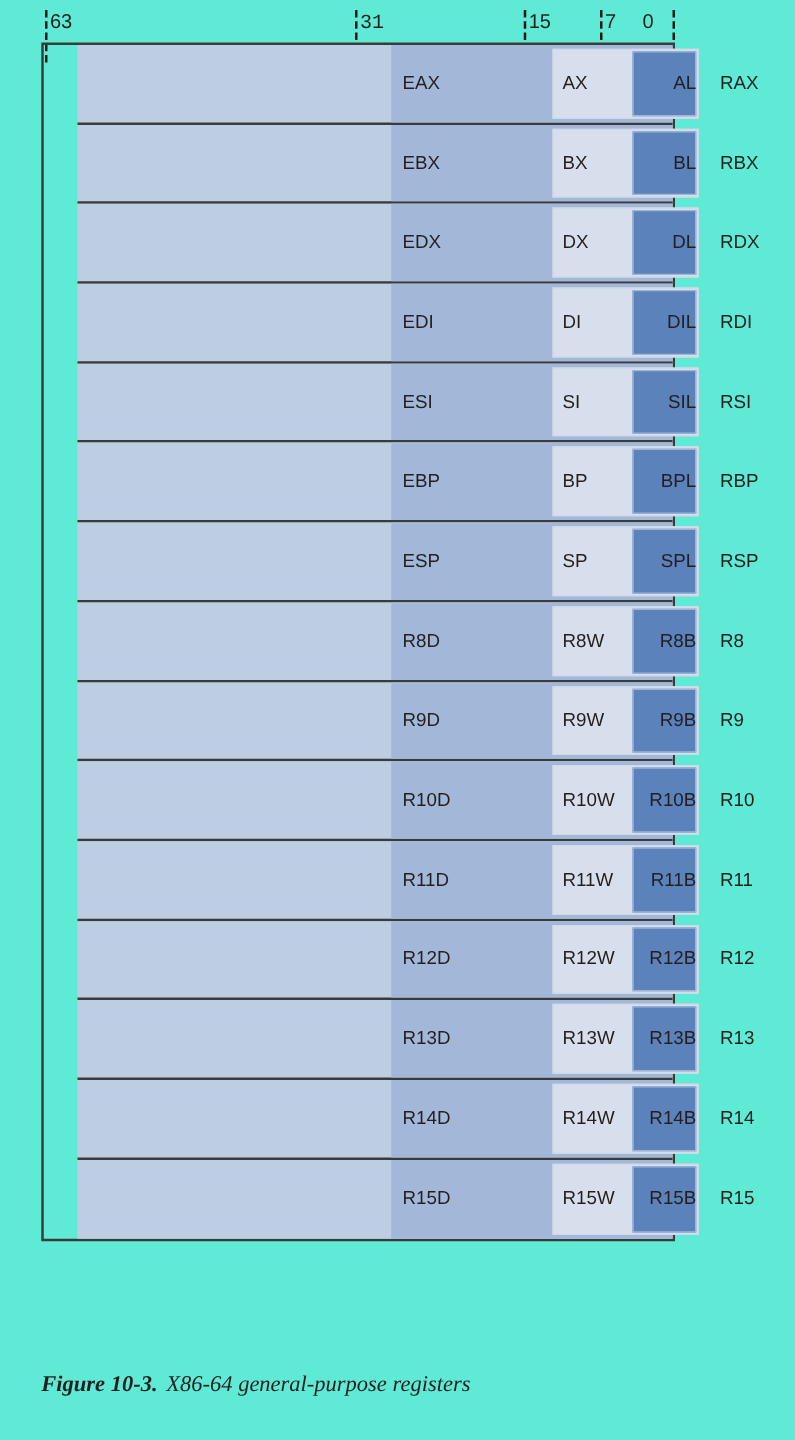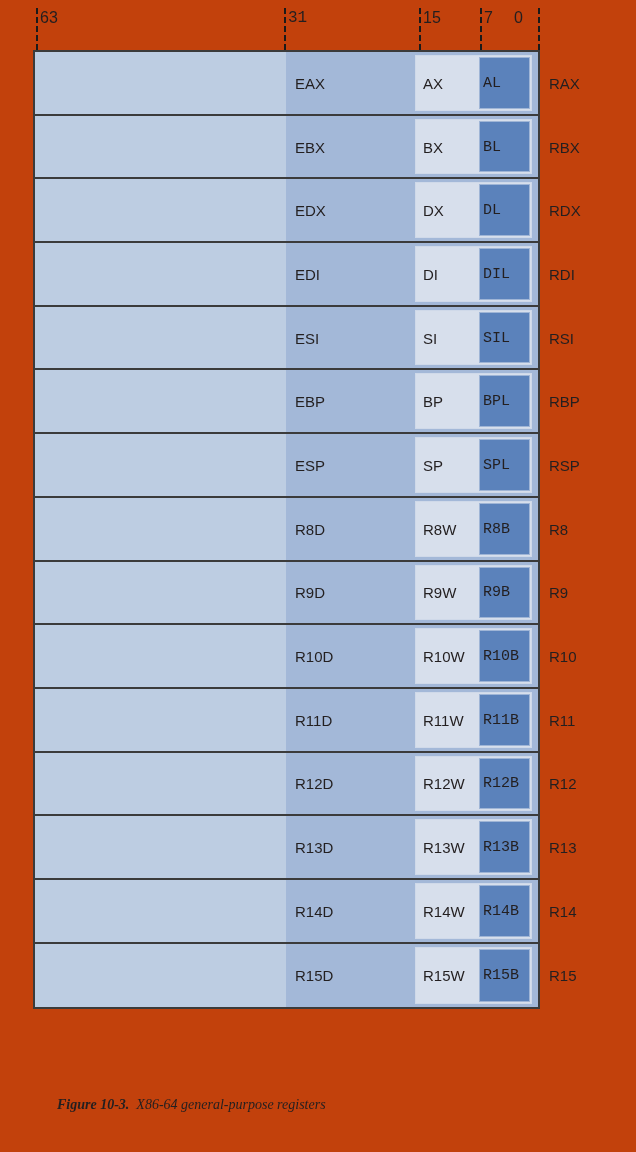--- a/index.html
+++ b/index.html
@@ -4,21 +4,21 @@
 <style>
   html, body {
     margin: 0;
     padding: 0;
     background: #ffffff;
   }
   #page {
     position: relative;
     width: 636px;
     height: 1152px;
-    background: #c2410c;
+    background: #5eead4;
     overflow: hidden;
     font-family: "Liberation Sans", sans-serif;
   }
 
   
   #ruler {
     position: absolute;
     left: 0;
     top: 0;
     width: 636px;
@@ -37,24 +37,25 @@
     font-size: 16px;
     color: #231f20;
     white-space: nowrap;
     line-height: 18px;
   }
 
   
   #reg-table {
     position: absolute;
     left: 33px;
-    top: 50px;
+    top: 34px;
     width: 507px;
     border: 2px solid #3b3b3b;
     box-sizing: border-box;
+    padding-left: 27px;
   }
   .reg-row {
     position: relative;
     height: 63.7px;
     box-sizing: border-box;
     border-bottom: 2px solid #3b3b3b;
     background: #bdcde2;
   }
   .reg-row:last-child {
     border-bottom: none;
@@ -107,39 +108,37 @@
   .lbl-16 {
     left: 388px;
     top: 50%;
     transform: translateY(-50%);
   }
   .lbl-8 {
     left: 448px;
     top: 50%;
     transform: translateY(-50%);
     width: 47px;
-    text-align: left;
-    font-family: Liberation Mono, monospace;
+    text-align: right;
   }
   .lbl-64 {
     left: 514px;
     top: 50%;
     transform: translateY(-50%);
   }
 
   
   #caption {
     position: absolute;
     left: 33px;
     top: 1097px;
     font-family: "Liberation Serif", serif;
-    font-size: 14px;
+    font-size: 18px;
     color: #231f20;
     white-space: nowrap;
-    margin-left: 24px;
   }
   #caption .cap-num {
     font-weight: bold;
     font-style: italic;
   }
   #caption .cap-text {
     font-style: italic;
     margin-left: 7px;
   }
 </style>

